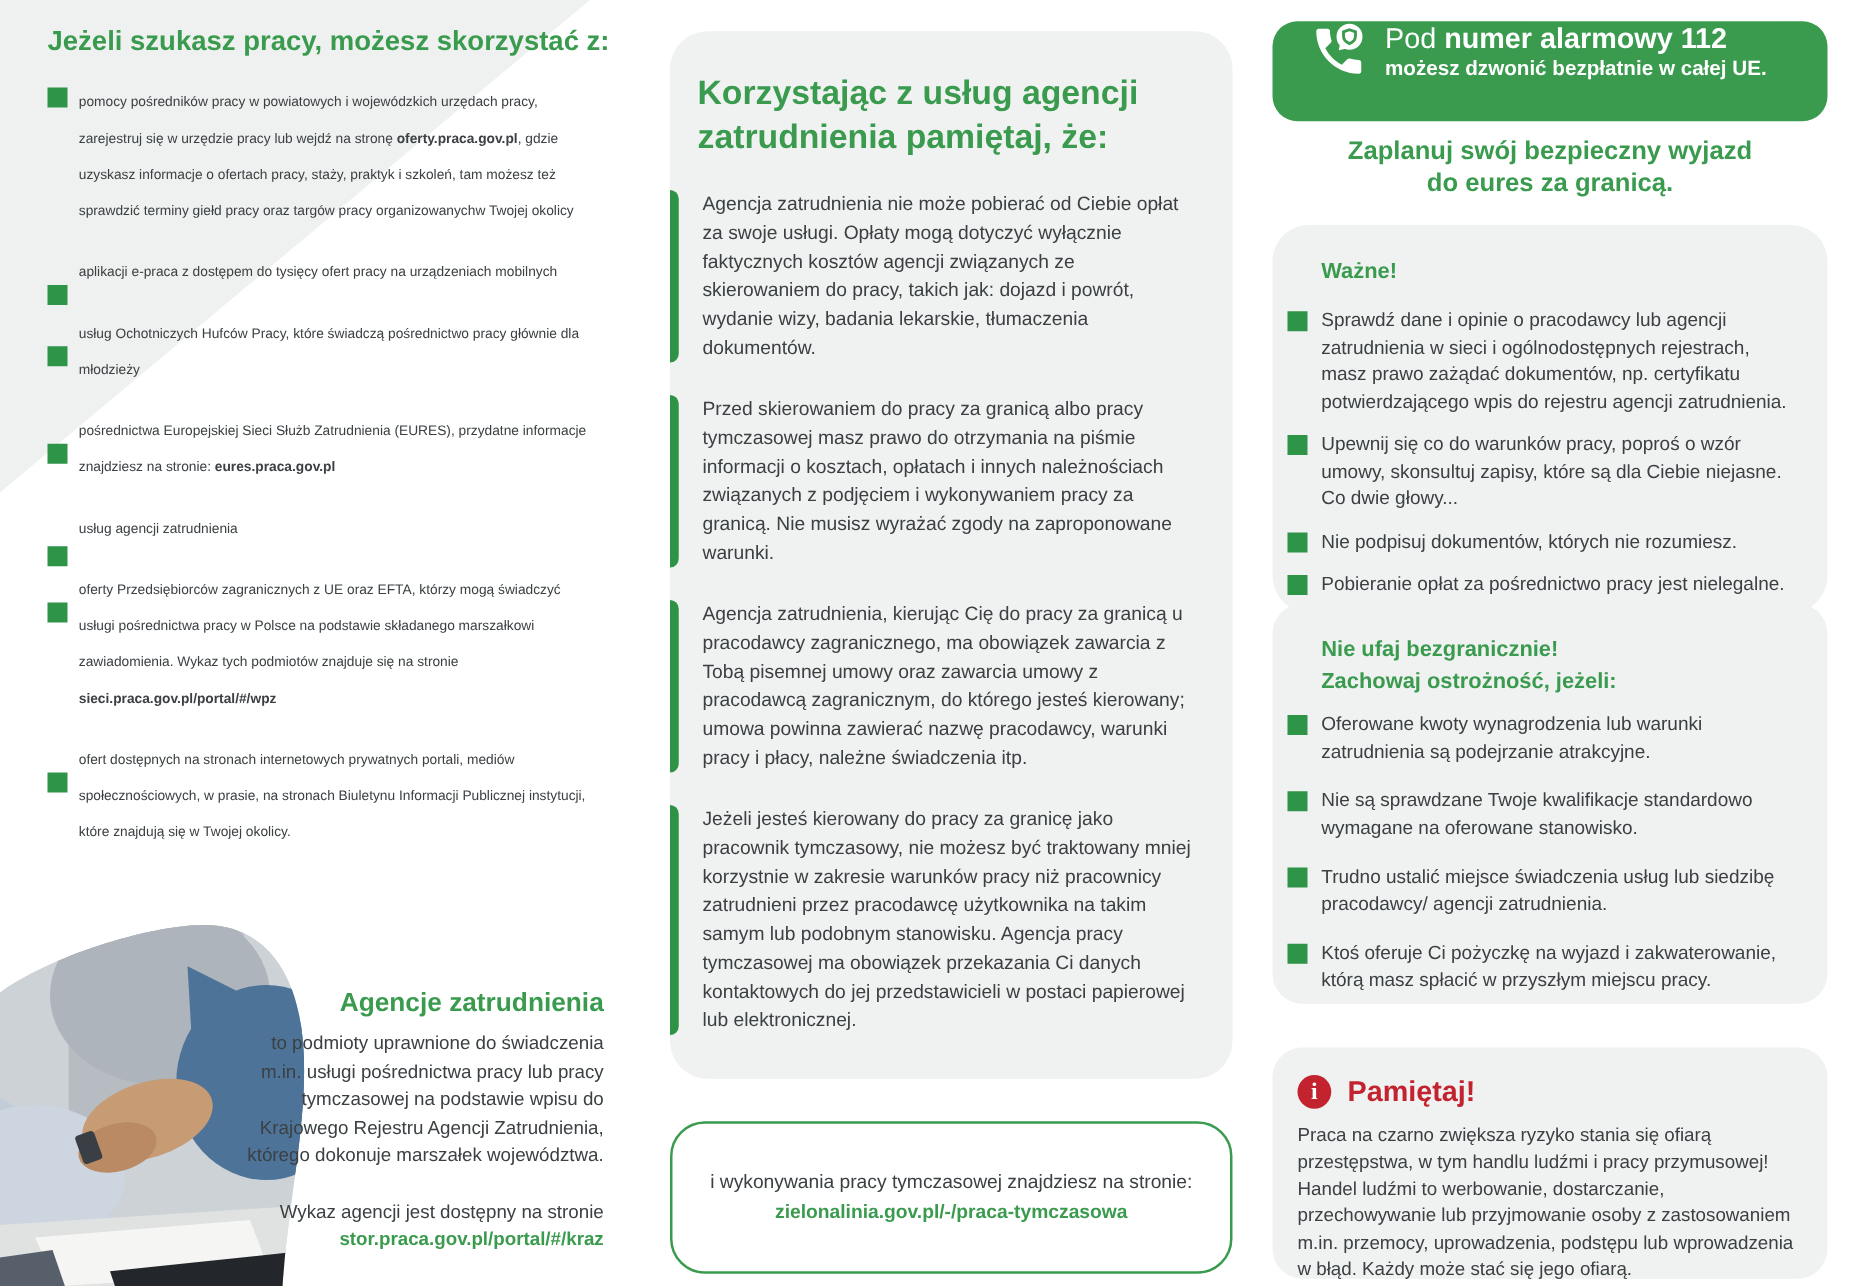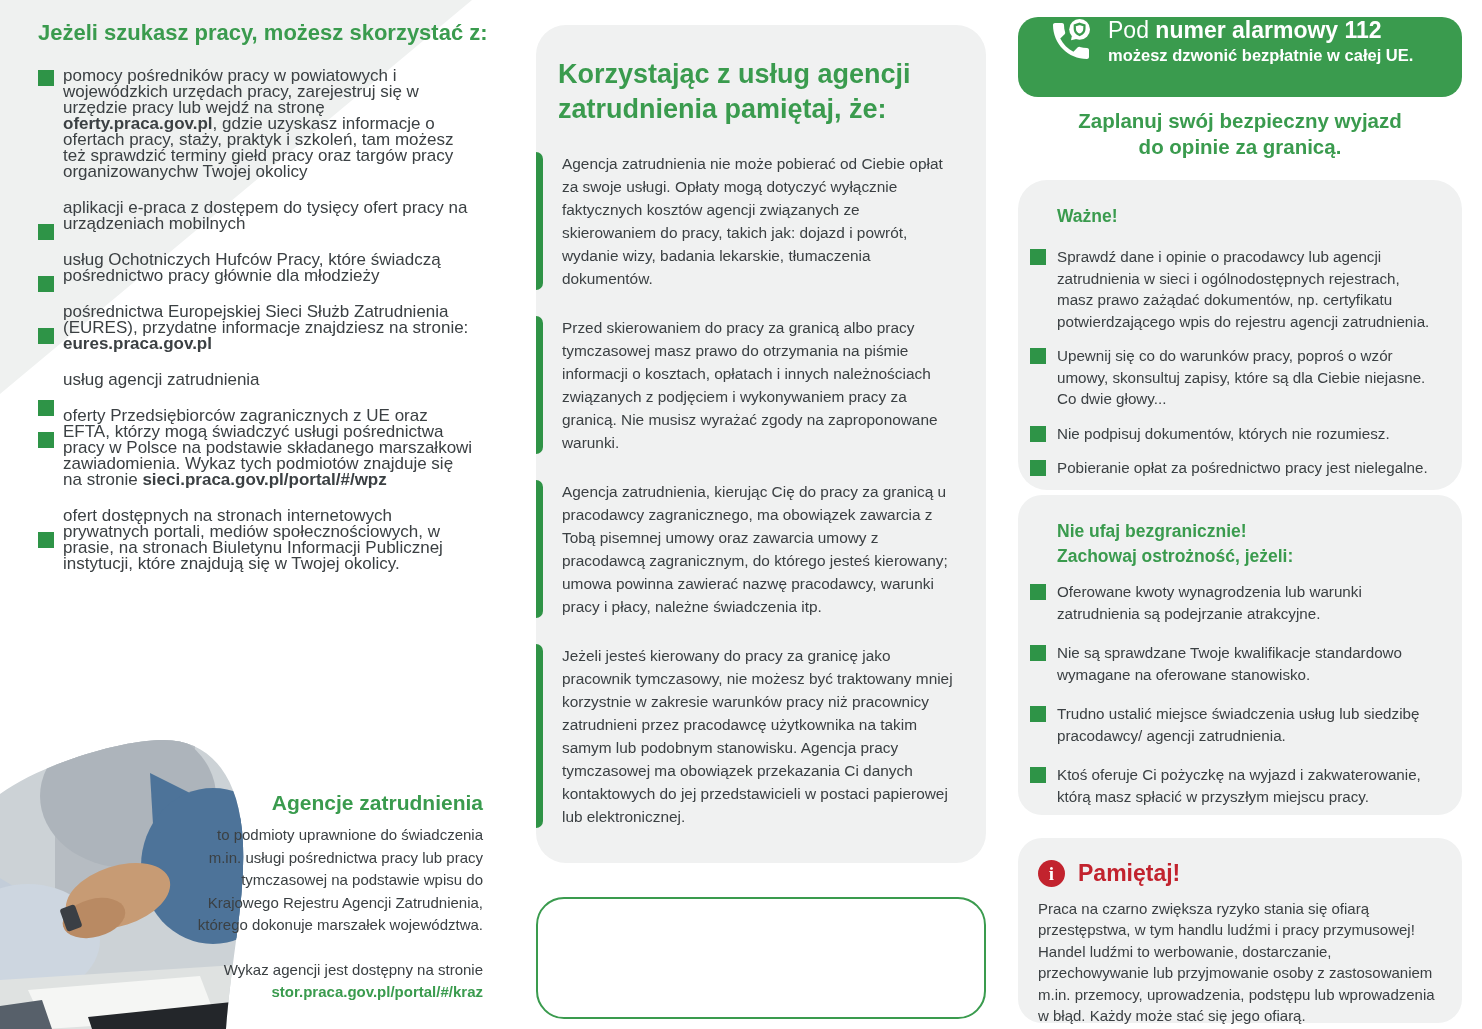--- a/index.html
+++ b/index.html
@@ -6,21 +6,21 @@
   .page{position:relative;width:1482px;height:1029px;background:#ffffff;overflow:hidden;
         font-family:"Liberation Sans","DejaVu Sans",sans-serif;color:#3B4043;}
 
   
   .bg-tri{position:absolute;left:0;top:0;width:472px;height:394px;background:#EFF1F0;
           clip-path:polygon(0 0,100% 0,0 100%);}
 
   
   .col-left{position:absolute;left:38px;top:20px;width:438px;}
   .l-head{font-size:22px;font-weight:700;color:#3A9B4E;margin:0 0 22px 0;white-space:nowrap;}
-  .l-item{position:relative;padding-left:25px;margin-bottom:20px;font-size:17px;line-height:16px;max-width:416px;}
+  .l-item{position:relative;padding-left:25px;margin-bottom:20px;font-size:11px;line-height:29px;max-width:416px;}
   .l-item .sq{position:absolute;left:0;top:2px;width:16px;height:16px;background:#2E9447;}
   .l-item:nth-child(2) .sq,.l-item:nth-child(3) .sq,.l-item:nth-child(4) .sq,
   .l-item:nth-child(6) .sq,.l-item:nth-child(7) .sq{top:24px;}
   .l-item:nth-child(5) .sq{top:28px;}
   .b{font-weight:700;}
 
   
   .photo{position:absolute;left:0;top:738px;width:250px;height:291px;}
 
   
@@ -53,21 +53,21 @@
   .bb{font-weight:800;}
   .b2{font-size:16.5px;font-weight:600;margin-top:2px;}
 
   .r-head{position:absolute;left:1018px;top:108px;width:444px;margin:0;text-align:center;
           font-size:20.5px;line-height:26px;font-weight:700;color:#3A9B4E;}
 
   .rbox{position:absolute;left:1018px;width:444px;background:#F0F1F1;border-radius:24px;
         box-sizing:border-box;padding:24px 26px 0 12px;}
   .rbox h3{font-size:17.5px;font-weight:700;color:#3A9B4E;margin:0 0 17px 27px;line-height:25px;}
   .rbox1{top:180px;height:310px;border-radius:29px;}
-  .rbox2{top:495px;height:320px;}
+  .rbox2{top:483px;height:320px;}
   .rbox2 h3{margin-bottom:12px;}
   .rbox3{top:838px;height:185px;padding:22px 26px 0 20px;}
   .r-item{display:flex;margin-bottom:13px;}
   .rbox2 .r-item{margin-bottom:18px;}
   .rsq{flex:none;width:16px;height:16px;background:#2E9447;margin:3px 11px 0 0;}
   .r-text{font-size:15.2px;line-height:21.5px;}
   .r3head{display:flex;align-items:center;margin-bottom:11px;}
   .info-ic{width:27px;height:27px;border-radius:50%;background:#C2232E;color:#fff;flex:none;
            display:flex;align-items:center;justify-content:center;
            font-weight:800;font-size:19px;font-family:"Liberation Serif","DejaVu Serif",serif;}
@@ -164,40 +164,42 @@
           <div class="m-text">Agencja zatrudnienia, kierując Cię do pracy za granicą u pracodawcy zagranicznego, ma obowiązek zawarcia z Tobą pisemnej umowy oraz zawarcia umowy z pracodawcą zagranicznym, do którego jesteś kierowany; umowa powinna zawierać nazwę pracodawcy, warunki pracy i płacy, należne świadczenia itp.</div>
         </div>
         <div class="m-row">
           <span class="pbar"></span>
           <div class="m-text">Jeżeli jesteś kierowany do pracy za granicę jako pracownik tymczasowy, nie możesz być traktowany mniej korzystnie w zakresie warunków pracy niż pracownicy zatrudnieni przez pracodawcę użytkownika na takim samym lub podobnym stanowisku. Agencja pracy tymczasowej ma obowiązek przekazania Ci danych kontaktowych do jej przedstawicieli w postaci papierowej lub elektronicznej.</div>
         </div>
       </div>
   </section>
 
   <section class="info-box">
+    <p>i wykonywania pracy tymczasowej znajdziesz na stronie:</p>
+    <p class="glink">zielonalinia.gov.pl/-/praca-tymczasowa</p>
   </section>
 
   <section class="banner">
     <svg class="phone-ic" viewBox="0 0 24 24" aria-hidden="true">
       <path fill="#fff" d="M6.62 10.79c1.44 2.83 3.76 5.14 6.59 6.59l2.2-2.2c.27-.27.67-.36 1.02-.24 1.12.37 2.33.57 3.57.57.55 0 1 .45 1 1V20c0 .55-.45 1-1 1-9.39 0-17-7.61-17-17 0-.55.45-1 1-1h3.5c.55 0 1 .45 1 1 0 1.25.2 2.45.57 3.57.11.35.03.74-.25 1.02l-2.2 2.2z"></path>
       <circle cx="16.3" cy="6.2" r="5.2" fill="#fff"></circle>
       <polygon points="12.4,9.6 15.2,10.9 12.0,11.6" fill="#fff"></polygon>
       <path d="M16.3 3.4l2.4.82v1.62c0 1.55-1 2.6-2.4 3.12-1.4-.52-2.4-1.57-2.4-3.12V4.22z" fill="none" stroke="#3A9B4E" stroke-width="1.15"></path>
     </svg>
     <div class="banner-text">
       <div class="b1">
         <span>Pod </span><span class="bb">numer alarmowy 112</span>
       </div>
       <div class="b2">możesz dzwonić bezpłatnie w całej UE.</div>
     </div>
   </section>
 
   <h2 class="r-head">
     <span>Zaplanuj swój bezpieczny wyjazd</span><br>
-    <span>do opinie za granicą.</span>
+    <span>do eures za granicą.</span>
   </h2>
 
   <section class="rbox rbox1">
     <h3>Ważne!</h3>
     <div>
         <div class="r-item">
           <span class="rsq"></span>
           <div class="r-text">Sprawdź dane i opinie o pracodawcy lub agencji zatrudnienia w sieci i ogólnodostępnych rejestrach, masz prawo zażądać dokumentów, np. certyfikatu potwierdzającego wpis do rejestru agencji zatrudnienia.</div>
         </div>
         <div class="r-item">

